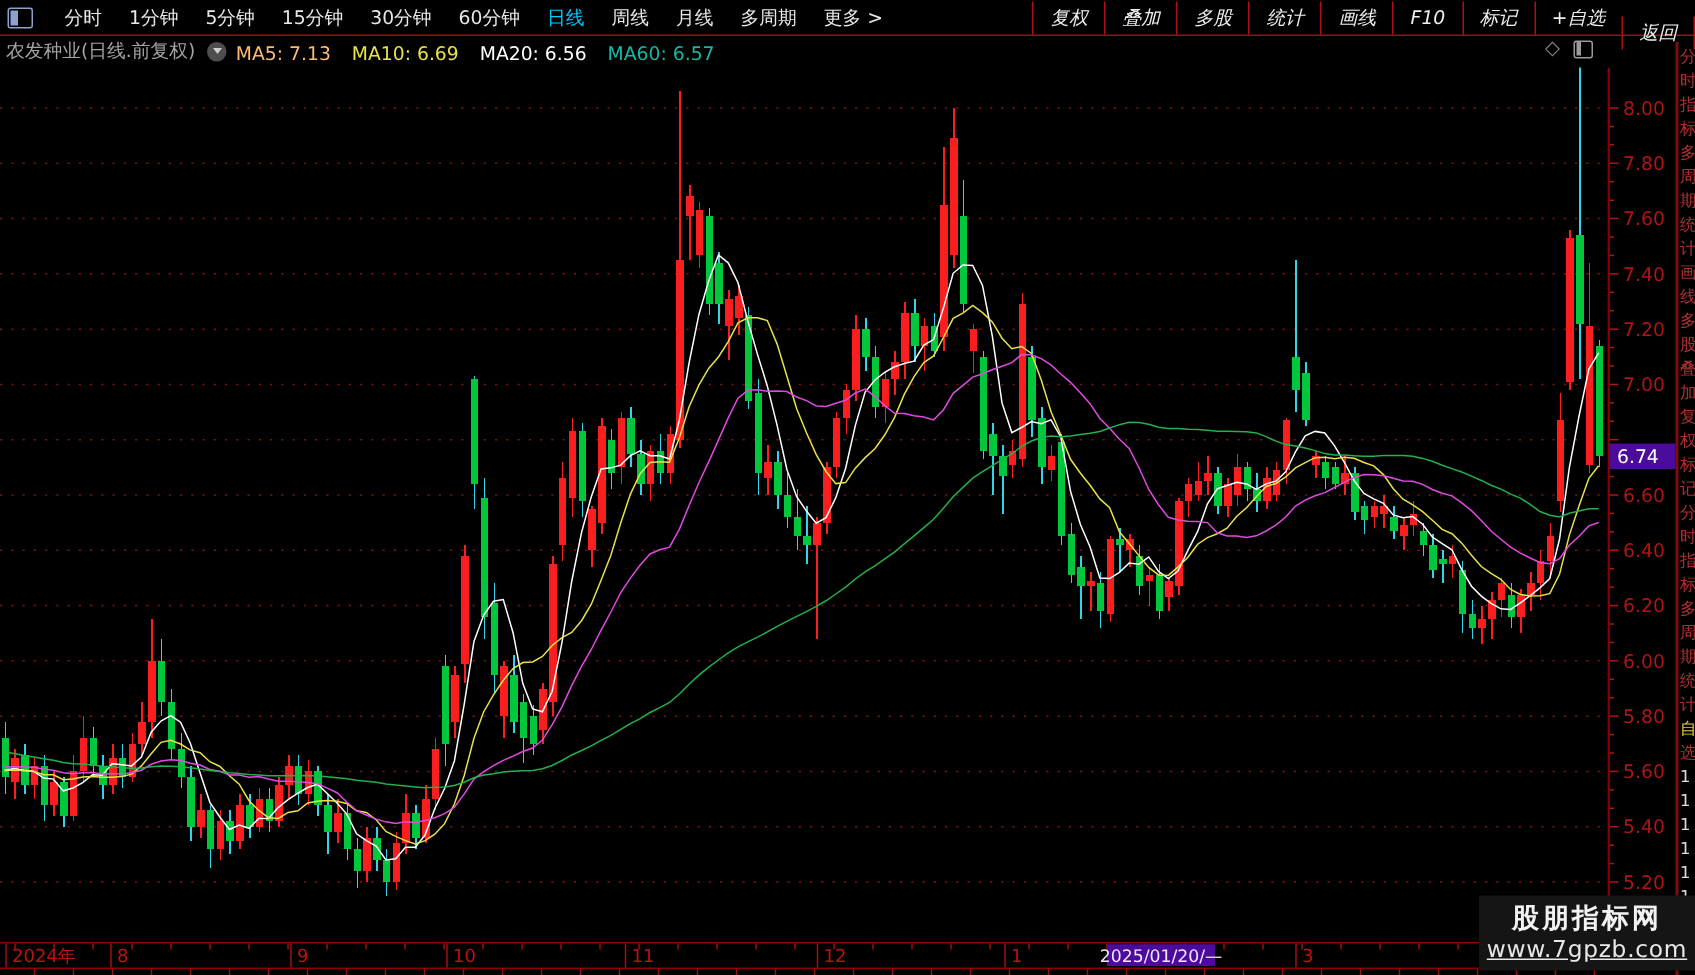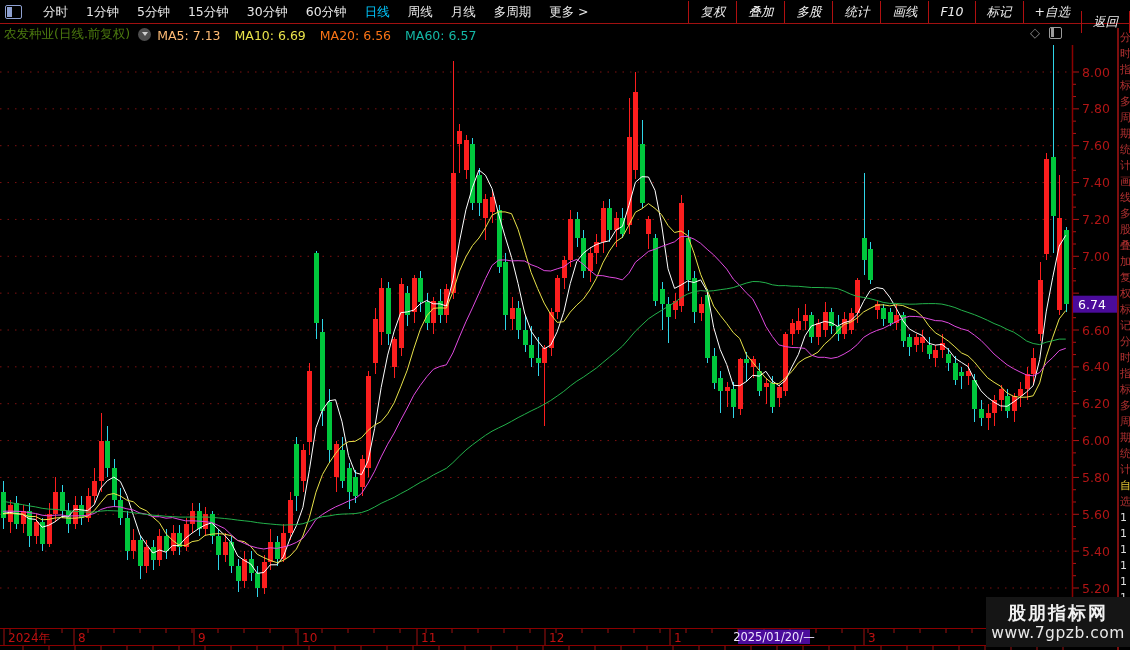--- a/index.html
+++ b/index.html
@@ -11,40 +11,40 @@
   .tb-left{display:flex;align-items:center;gap:4px;flex:1;}
   .tb-icon{width:15px;height:12px;border:1px solid #8ea0d0;border-radius:2px;margin:0 8px 0 5px;position:relative;}
   .tb-icon::after{content:"";position:absolute;left:1px;top:1px;bottom:1px;width:5px;background:#8ea0d0;}
   .tab{color:#e8e8e8;font-size:12.5px;padding:0 9px;cursor:default;white-space:nowrap;line-height:22px;}
   .tab.active{color:#00c8ff;}
   .tb-right{display:flex;align-items:center;height:100%;font-style:italic;}
   .tbtn{color:#eee;font-size:12.5px;line-height:22px;padding:0 11px;border-left:1px solid #b01010;white-space:nowrap;}
   .tbtn:last-child{border-right:1px solid #b01010;margin-top:21px;}
   
   .titlerow{position:absolute;left:0;top:24px;width:1070px;height:20px;display:flex;align-items:center;background:#000;}
-  .stock{color:#4d7c0f;font-size:12.5px;margin-left:4px;}
+  .stock{color:#a3a3a3;font-size:12.5px;margin-left:4px;}
   .chev{width:13px;height:13px;border-radius:50%;background:#4e4e4e;margin:0 6px 0 8px;position:relative;}
   .chev::after{content:"";position:absolute;left:3.5px;top:4.5px;border:3px solid transparent;border-top:4px solid #cfcfcf;}
   .ma{font-size:12.5px;margin-right:14px;white-space:nowrap;}
   
   .cicons{position:absolute;top:26px;left:1030px;display:flex;gap:9px;align-items:center;}
   .diam{color:#8a8a8a;font-size:13px;line-height:13px;}
   .winico{width:11px;height:10px;border:1.5px solid #9a9a9a;border-radius:2px;position:relative;}
   .winico::after{content:"";position:absolute;left:0.5px;top:0.5px;bottom:0.5px;width:3px;background:#9a9a9a;}
   
   .rstrip-border{position:absolute;left:1117px;top:28px;width:2px;height:622px;background:#7d0e0e;}
   .rstrip{position:absolute;left:1120px;top:30px;width:10px;height:615px;overflow:hidden;
           font-size:11px;line-height:16px;color:#b03030;text-align:left;white-space:pre-line;}
   .rstrip .hl{color:#e6c832;}
   .rstrip .dg{color:#dddddd;}
   
   .wm{position:absolute;left:986px;top:597px;width:144px;height:50px;background:#151515;z-index:30;
       display:flex;flex-direction:column;justify-content:center;align-items:center;}
   .wm1{color:#f2f2f2;font-size:18px;font-weight:bold;letter-spacing:2px;line-height:22px;}
-  .wm2{color:#e8e8e8;font-size:15.5px;line-height:19px;letter-spacing:0.5px;}
+  .wm2{color:#e8e8e8;font-size:15.5px;line-height:19px;letter-spacing:0.5px;text-decoration:underline;}
   svg text{font-family:"DejaVu Sans","Liberation Sans",sans-serif;}
 </style>
 </head>
 <body>
 
 <div class="toolbar">
   <div class="tb-left">
     <span class="tb-icon"></span>
     <span id="tabs-holder"><span class="tab">分时</span><span class="tab">1分钟</span><span class="tab">5分钟</span><span class="tab">15分钟</span><span class="tab">30分钟</span><span class="tab">60分钟</span><span class="tab active">日线</span><span class="tab">周线</span><span class="tab">月线</span><span class="tab">多周期</span><span class="tab">更多 &gt;</span></span>
   </div>
@@ -57,21 +57,21 @@
       <span class="tbtn">F10</span>
       <span class="tbtn">标记</span>
       <span class="tbtn">+自选</span>
       <span class="tbtn">返回</span>
     </div>
 </div>
 
 <div class="titlerow">
   <span class="stock">农发种业(日线.前复权)</span>
   <span class="chev"></span>
-  <span id="ma-holder"><span class="ma" style="color: #fdba74;">MA5: 7.13</span><span class="ma" style="color: rgb(232, 226, 74);">MA10: 6.69</span><span class="ma" style="color: #f97316; text-align: center;">MA20: 6.56</span><span class="ma" style="color: #14b8a6;">MA60: 6.57</span></span>
+  <span id="ma-holder"><span class="ma" style="color: #fdba74;">MA5: 7.13</span><span class="ma" style="color: rgb(232, 226, 74);">MA10: 6.69</span><span class="ma" style="color: #ffffff; text-align: center;">MA20: 6.56</span><span class="ma" style="color: #14b8a6;">MA60: 6.57</span></span>
 </div>
 
 <div class="cicons">
   <span class="diam">◇</span>
   <span class="winico"></span>
 </div>
 
 <svg id="chart" style="position:absolute;left:0;top:45px;" width="1130" height="605" viewBox="0 45 1130 605">
     <line x1="0" y1="588" x2="1072" y2="588" stroke="#7d1111" stroke-width="1" stroke-dasharray="1.5 6"></line>
     <line x1="0" y1="551.1428571428571" x2="1072" y2="551.1428571428571" stroke="#7d1111" stroke-width="1" stroke-dasharray="1.5 6"></line>

